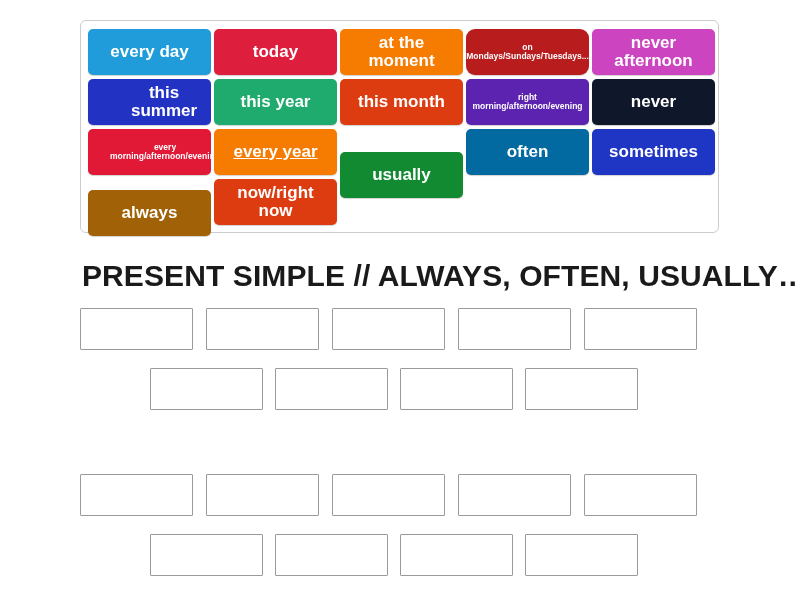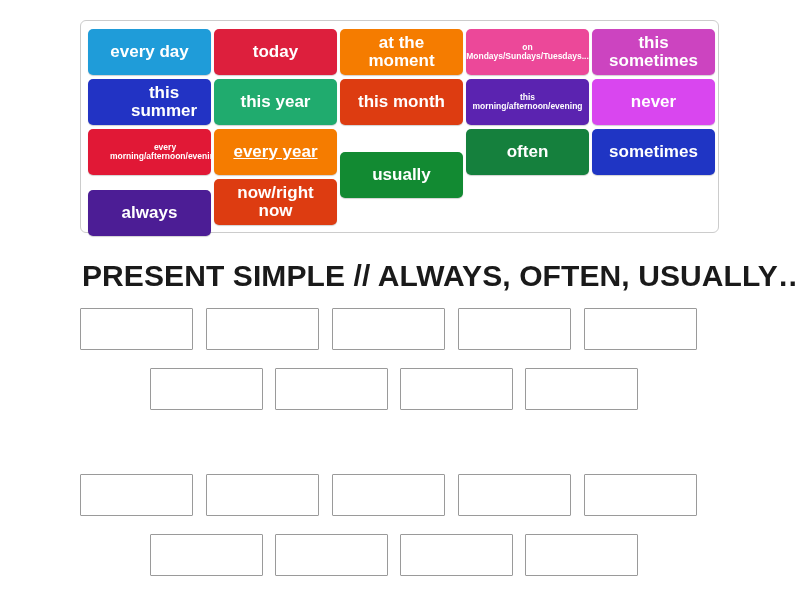--- a/index.html
+++ b/index.html
@@ -100,39 +100,39 @@
 </head>
 <body>
 
 <div id="stage">
 
   <div class="word-bank" id="word-bank">
       <div class="bank-row">
         <div class="tile size-lg" style="background: rgb(31, 156, 217);">every day</div>
         <div class="tile size-lg" style="background: rgb(221, 31, 61);">today</div>
         <div class="tile size-lg" style="background: rgb(245, 124, 0);">at the moment</div>
-        <div class="tile size-sm" style="background: #ec4899;">on Mondays/Sundays/Tuesdays...</div>
-        <div class="tile size-lg" style="background: rgb(204, 68, 192);">this sometimes</div>
+        <div class="tile size-sm" style="background: #b91c1c; border-radius: 9px;">on Mondays/Sundays/Tuesdays...</div>
+        <div class="tile size-lg" style="background: rgb(204, 68, 192);">never afternoon</div>
       </div>
       <div class="bank-row">
         <div class="tile size-lg" style="background: rgb(34, 51, 196); padding-left: 33px;">this summer</div>
         <div class="tile size-lg" style="background: rgb(32, 171, 110);">this year</div>
         <div class="tile size-lg" style="background: rgb(221, 60, 17);">this month</div>
-        <div class="tile size-sm" style="background: rgb(91, 35, 176);">this morning/afternoon/evening</div>
-        <div class="tile size-lg" style="background: #d946ef;">never</div>
+        <div class="tile size-sm" style="background: rgb(91, 35, 176);">right morning/afternoon/evening</div>
+        <div class="tile size-lg" style="background: #0f172a;">never</div>
       </div>
       <div class="bank-row">
         <div class="tile size-sm" style="background: rgb(225, 24, 54); padding-left: 35px;">every morning/afternoon/evening</div>
         <div class="tile size-lg" style="background: rgb(245, 124, 0); text-decoration: underline;">every year</div>
         <div class="tile size-lg" style="background: rgb(18, 138, 50); margin-top: 24px;">usually</div>
-        <div class="tile size-lg" style="background: #15803d;">often</div>
+        <div class="tile size-lg" style="background: #0369a1;">often</div>
         <div class="tile size-lg" style="background: rgb(31, 53, 196);">sometimes</div>
       </div>
       <div class="bank-row">
-        <div class="tile size-lg" style="background: #4c1d95; margin-top: 12px;">always</div>
+        <div class="tile size-lg" style="background: #a16207; margin-top: 12px;">always</div>
         <div class="tile size-lg" style="background: rgb(221, 60, 17);">now/right now</div>
       </div>
     </div>
 
   <div class="section-title" id="title-simple">PRESENT SIMPLE // ALWAYS, OFTEN, USUALLY…</div>
 
   <div class="dropgroup" id="drops-simple">
       <div class="drop-row row-a">
         <div class="dropzone"></div>
         <div class="dropzone"></div>

